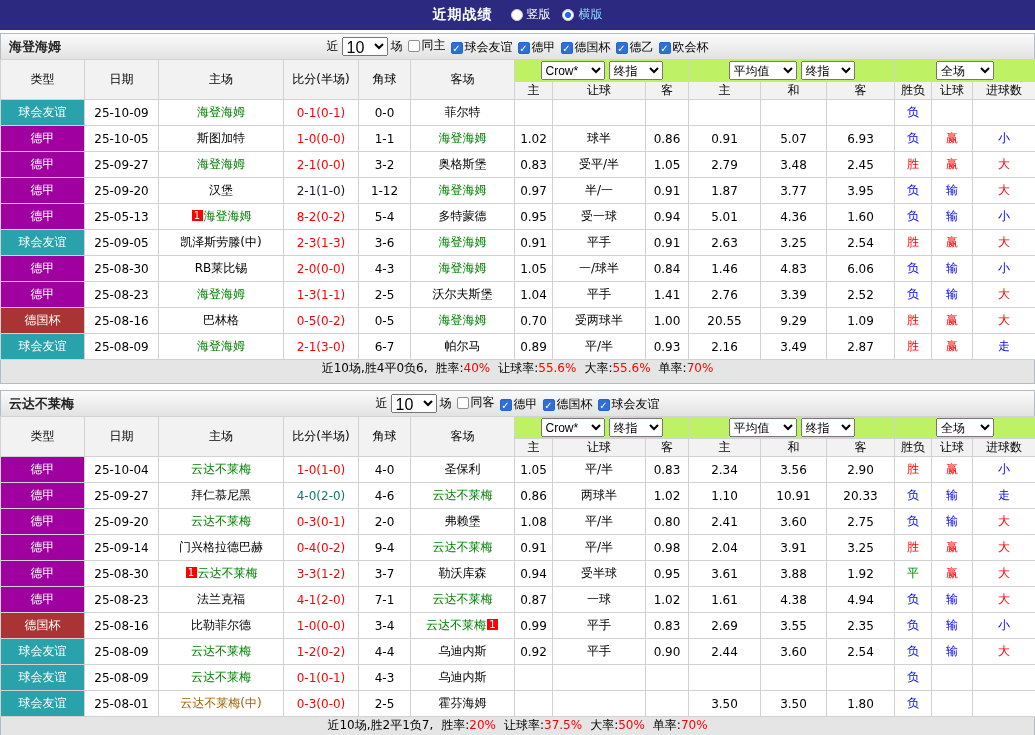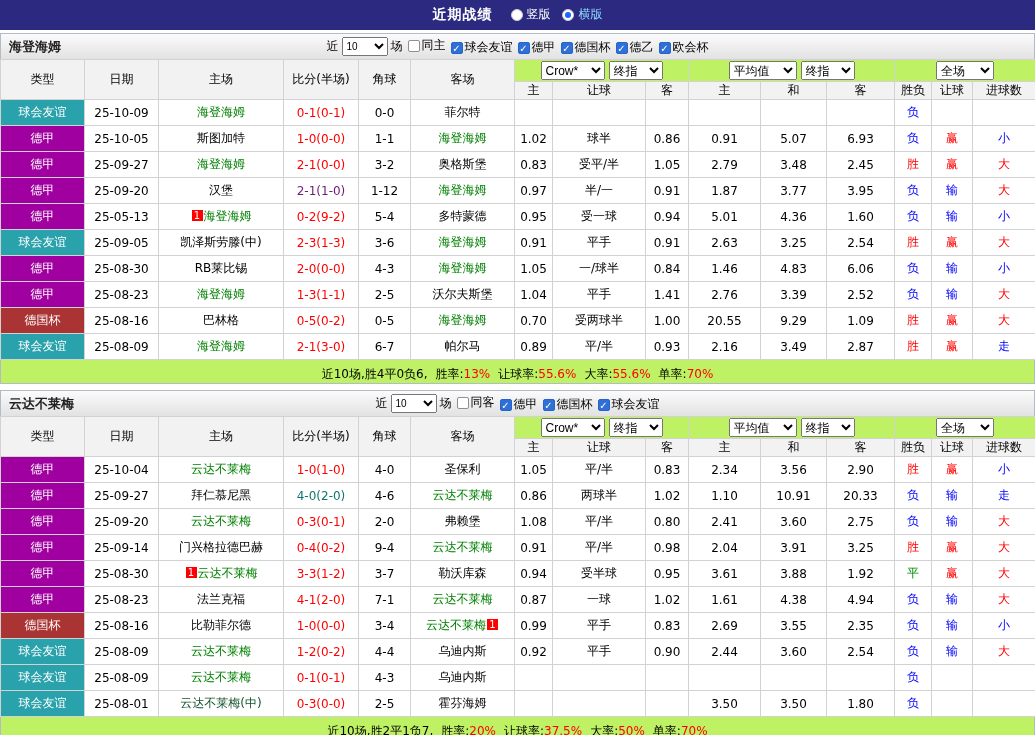--- a/index.html
+++ b/index.html
@@ -13,21 +13,21 @@
   .radio { width: 12px; height: 12px; border-radius: 50%; background: #fff; border: 1px solid #cfcfcf; display: inline-block; position: relative; }
   .radio.sel::after { content: ""; position: absolute; left: 2px; top: 2px; width: 6px; height: 6px; border-radius: 50%; background: #1a66ff; }
   .topbar .lbl { color: #fff; font-size: 12px; }
   .topbar .lbl.sel { color: #8fd8ff; }
 
   
   .section { margin-bottom: 6px; }
   .sec-head { position: relative; height: 26px; background: linear-gradient(#fbfbfb, #e2e2e2); border: 1px solid #b3bcc4; border-bottom: 0; display: flex; align-items: center; padding: 0 8px; }
   .team-name { font-weight: bold; font-size: 13px; color: #222; }
   .filters { position: absolute; left: 50%; transform: translateX(-50%); display: flex; align-items: center; white-space: nowrap; }
-  .filters select { font-size: 10px; height: 19px; width: 46px; margin: 4px 3px; }
+  .filters select { font-size: 16px; height: 19px; width: 46px; margin: 4px 3px; }
   .f-txt { font-size: 12px; }
   .cb-item { display: inline-flex; align-items: center; margin-left: 5px; cursor: pointer; }
   .cb { width: 12px; height: 12px; border: 1px solid #8f8f8f; background: #fff; border-radius: 2px; font-size: 10px; line-height: 11px; color: #fff; text-align: center; margin-right: 2px; display: inline-block; }
   .cb.on { background: #2f6fd6; border-color: #2465cb; }
 
   
   table { border-collapse: collapse; width: 1035px; table-layout: fixed; border: 1px solid #b3bcc4; }
   th, td { border: 1px solid #d2d2d2; text-align: center; vertical-align: middle; white-space: nowrap; overflow: hidden; padding: 0; }
   thead th { background: #f2f2f2; font-weight: normal; font-size: 12px; }
   thead tr.h1 th { height: 22px; }
@@ -35,21 +35,21 @@
   thead tr.h2 th { height: 17px; }
   .selcell select { font-size: 12px; height: 19px; margin: 0 2px; }
   .sel-w1 { width: 64px; } .sel-w2 { width: 54px; } .sel-w3 { width: 68px; } .sel-w4 { width: 58px; }
   tbody td { height: 26px; font-size: 12px; background: #fff; }
   td.type { color: #fff; }
   td.score { cursor: pointer; }
   .team { cursor: pointer; }
   .mark { display: inline-block; background: #f00; color: #fff; font-size: 10px; line-height: 11px; width: 11px; height: 11px; margin: 0 1px; vertical-align: 1px; }
 
   
-  .sec-foot { height: 24px; border: 1px solid #b3bcc4; border-top: 0; display: flex; align-items: flex-end; justify-content: center; gap: 8px; background: #bef264; font-size: 12px; }
+  .sec-foot { height: 24px; border: 1px solid #b3bcc4; border-top: 0; display: flex; align-items: flex-start; justify-content: center; gap: 8px; background: #e5e5e5; font-size: 12px; }
   .sec-foot .v { color: #f00; }
 </style>
 </head>
 <body>
 
 <div class="topbar" style="background: rgb(43, 42, 128);">
   <span class="title">近期战绩</span>
   <span>
     <label>
       <span class="radio"></span>
@@ -188,38 +188,38 @@
             <td class="odds">3.48</td>
             <td class="odds">2.45</td>
             <td class="res" style="color: rgb(255, 0, 0);">胜</td>
             <td class="res" style="color: rgb(255, 0, 0);">赢</td>
             <td class="res" style="color: rgb(255, 0, 0);">大</td>
           </tr>
           <tr>
             <td class="type" style="background: rgb(160, 0, 160);">德甲</td>
             <td>25-09-20</td>
             <td class="teamcell"><span class="team">汉堡</span></td>
-            <td class="score" style="color: #701a75;">2-1(1-0)</td>
+            <td class="score" style="color: #0f172a;">2-1(1-0)</td>
             <td>1-12</td>
             <td class="teamcell"><span class="team" style="color: rgb(0, 128, 0);">海登海姆</span></td>
             <td class="odds">0.97</td>
             <td class="odds">半/一</td>
             <td class="odds">0.91</td>
             <td class="odds">1.87</td>
             <td class="odds">3.77</td>
             <td class="odds">3.95</td>
             <td class="res" style="color: rgb(0, 0, 255);">负</td>
             <td class="res" style="color: rgb(0, 0, 255);">输</td>
             <td class="res" style="color: rgb(255, 0, 0);">大</td>
           </tr>
           <tr>
             <td class="type" style="background: rgb(160, 0, 160);">德甲</td>
             <td>25-05-13</td>
             <td class="teamcell"><span class="mark">1</span><span class="team" style="color: rgb(0, 128, 0);">海登海姆</span></td>
-            <td class="score" style="color: rgb(255, 0, 0);">0-2(9-2)</td>
+            <td class="score" style="color: rgb(255, 0, 0);">8-2(0-2)</td>
             <td>5-4</td>
             <td class="teamcell"><span class="team">多特蒙德</span></td>
             <td class="odds">0.95</td>
             <td class="odds">受一球</td>
             <td class="odds">0.94</td>
             <td class="odds">5.01</td>
             <td class="odds">4.36</td>
             <td class="odds">1.60</td>
             <td class="res" style="color: rgb(0, 0, 255);">负</td>
             <td class="res" style="color: rgb(0, 0, 255);">输</td>
@@ -307,21 +307,21 @@
             <td class="odds">3.49</td>
             <td class="odds">2.87</td>
             <td class="res" style="color: rgb(255, 0, 0);">胜</td>
             <td class="res" style="color: rgb(255, 0, 0);">赢</td>
             <td class="res" style="color: rgb(0, 0, 255);">走</td>
           </tr>
         </tbody>
     </table>
     <div class="sec-foot">
         <span>近10场,胜4平0负6,</span>
-        <span class="stat"><span>胜率:</span><span class="v">13%</span></span>
+        <span class="stat"><span>胜率:</span><span class="v">40%</span></span>
         <span class="stat"><span>让球率:</span><span class="v">55.6%</span></span>
         <span class="stat"><span>大率:</span><span class="v">55.6%</span></span>
         <span class="stat"><span>单率:</span><span class="v">70%</span></span>
       </div>
   </div>
 
   <div class="section">
     <div class="sec-head">
       <span class="team-name">云达不莱梅</span>
       <div class="filters">
@@ -541,21 +541,21 @@
             <td class="odds"></td>
             <td class="odds"></td>
             <td class="odds"></td>
             <td class="res" style="color: rgb(0, 0, 255);">负</td>
             <td class="res"></td>
             <td class="res"></td>
           </tr>
           <tr>
             <td class="type" style="background: rgb(42, 162, 172);">球会友谊</td>
             <td>25-08-01</td>
-            <td class="teamcell"><span class="team" style="color: #14532d;">云达不莱梅(中)</span></td>
+            <td class="teamcell"><span class="team" style="color: #a16207;">云达不莱梅(中)</span></td>
             <td class="score" style="color: rgb(255, 0, 0);">0-3(0-0)</td>
             <td>2-5</td>
             <td class="teamcell"><span class="team">霍芬海姆</span></td>
             <td class="odds"></td>
             <td class="odds"></td>
             <td class="odds"></td>
             <td class="odds">3.50</td>
             <td class="odds">3.50</td>
             <td class="odds">1.80</td>
             <td class="res" style="color: rgb(0, 0, 255);">负</td>

